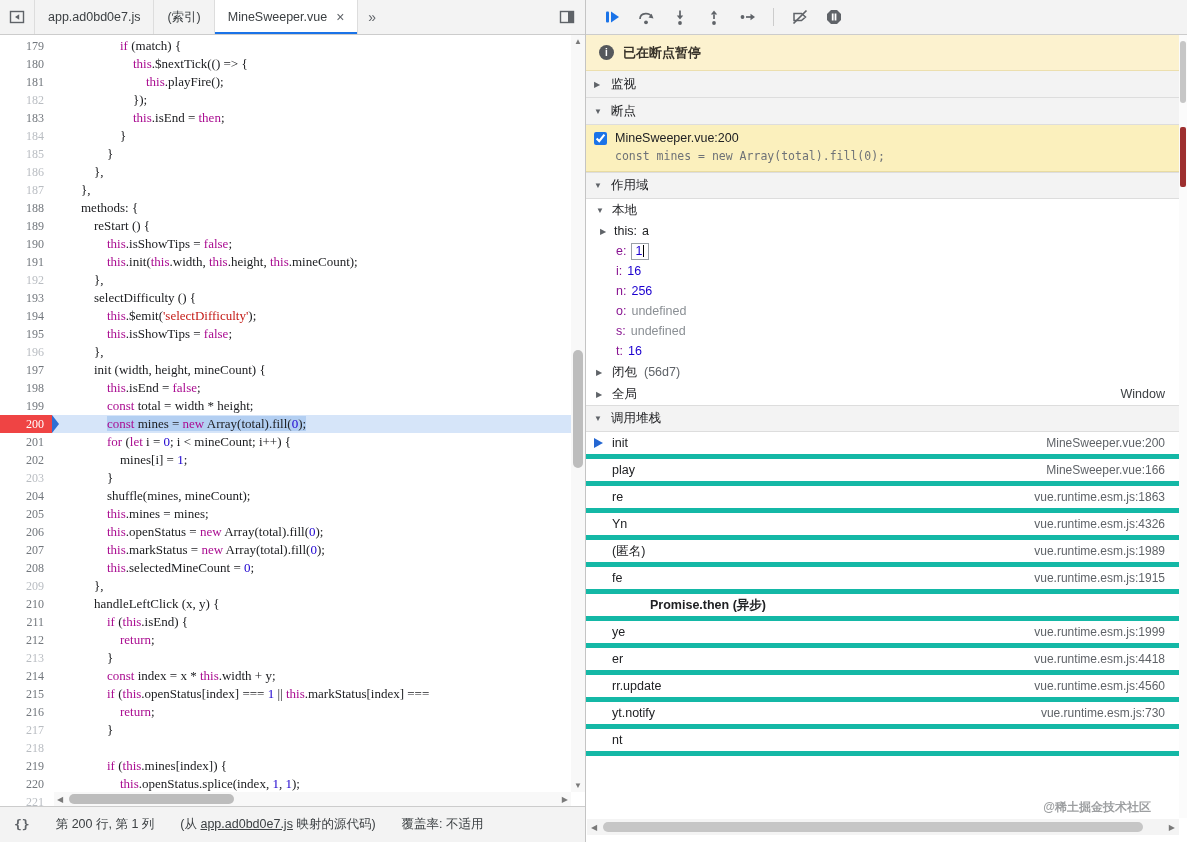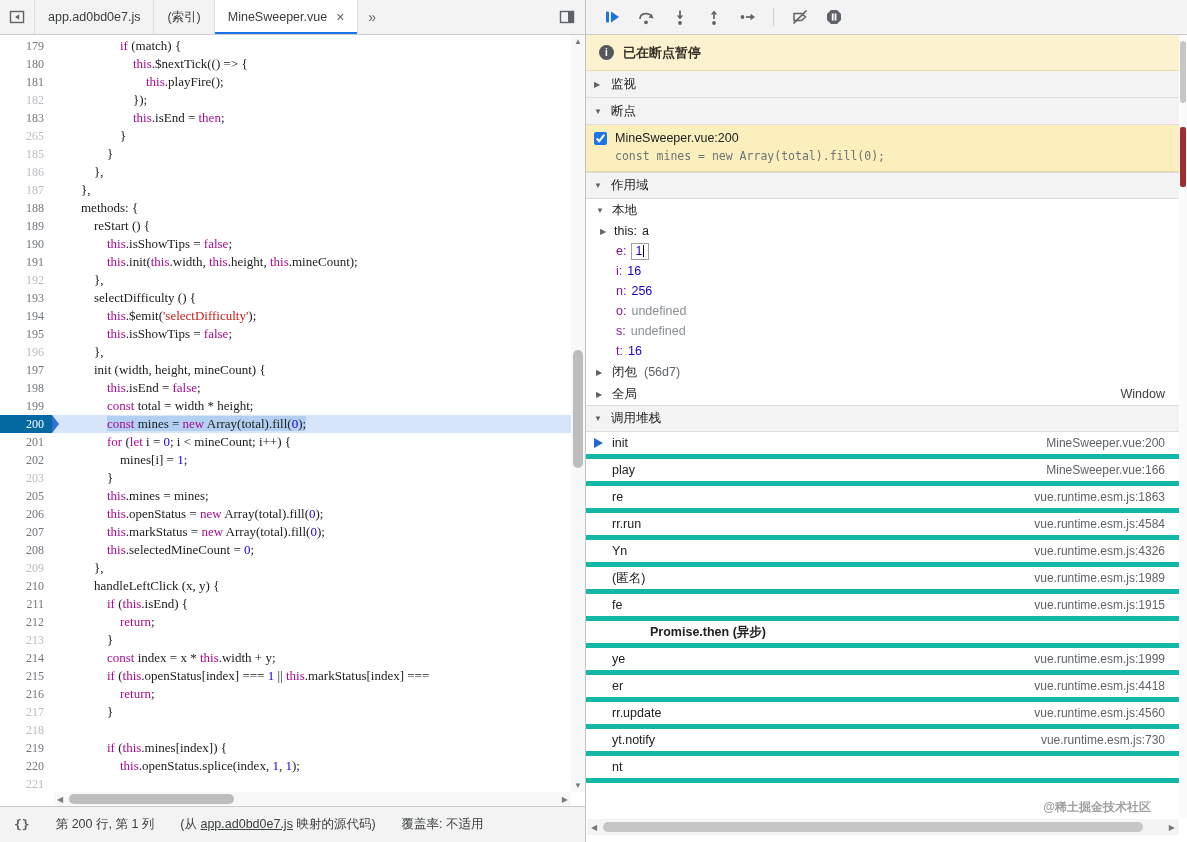--- a/index.html
+++ b/index.html
@@ -18,21 +18,21 @@
   .more{display:flex;align-items:center;padding:0 10px;color:#5f6368;font-size:14px;cursor:pointer;}
   .panelbtn{margin-left:auto;width:36px;display:flex;align-items:center;justify-content:center;cursor:pointer;}
   .editor{position:absolute;top:35px;left:0;right:0;bottom:36px;overflow:hidden;background:#fff;
           font-family:Liberation Serif, serif;font-size:13px;}
   #code-lines{position:absolute;top:2px;left:0;right:14px;}
   .code-row{display:flex;height:18px;line-height:18px;white-space:pre;}
   .code-row.current{background:#d6e5f9;}
   .gutter{flex:0 0 44px;text-align:right;padding-right:8px;color:#72777d;background:#fff;
           font-size:12px;cursor:pointer;box-sizing:content-box;}
   .gutter.dim{color:#b9bdc2;}
-  .code-row.current .gutter{background:#0369a1;color:#fff;position:relative;}
+  .code-row.current .gutter{background:#ef4444;color:#fff;position:relative;}
   .code-row.current .gutter::after{content:"";position:absolute;right:-7px;top:0;z-index:2;
           border-top:9px solid transparent;border-bottom:9px solid transparent;border-left:7px solid #2f6fd3;}
   .code-text{padding-left:16px;white-space:pre;}
   .tk-kw{color:#aa0d91;}
   .tk-num{color:#1c00cf;}
   .tk-str{color:#c41a16;}
   .tk-pl{color:#202124;}
   .code-row.current .stmt{background:#b3cff2;}
   .ed-vscroll{position:absolute;top:0;right:0;width:14px;bottom:14px;background:#f8f8f8;}
   .sc-arr{position:absolute;color:#7a7a7a;font-size:8px;text-align:center;cursor:pointer;}
@@ -132,40 +132,41 @@
       </div>
     </div>
 
     <div class="editor">
       <div id="code-lines">
           <div class="code-row"><span class="gutter">179</span><span class="code-text">                <span class="stmt"><span class="tk-kw">if</span><span class="tk-pl"> (match) {</span></span></span></div>
           <div class="code-row"><span class="gutter">180</span><span class="code-text">                    <span class="stmt"><span class="tk-kw">this</span><span class="tk-pl">.$nextTick(() =&gt; {</span></span></span></div>
           <div class="code-row"><span class="gutter">181</span><span class="code-text">                        <span class="stmt"><span class="tk-kw">this</span><span class="tk-pl">.playFire();</span></span></span></div>
           <div class="code-row"><span class="gutter dim">182</span><span class="code-text">                    <span class="stmt"><span class="tk-pl">});</span></span></span></div>
           <div class="code-row"><span class="gutter">183</span><span class="code-text">                    <span class="stmt"><span class="tk-kw">this</span><span class="tk-pl">.isEnd = </span><span class="tk-kw">then</span><span class="tk-pl">;</span></span></span></div>
-          <div class="code-row"><span class="gutter dim">265</span><span class="code-text">                <span class="stmt"><span class="tk-pl">}</span></span></span></div>
+          <div class="code-row"><span class="gutter dim">184</span><span class="code-text">                <span class="stmt"><span class="tk-pl">}</span></span></span></div>
           <div class="code-row"><span class="gutter dim">185</span><span class="code-text">            <span class="stmt"><span class="tk-pl">}</span></span></span></div>
           <div class="code-row"><span class="gutter dim">186</span><span class="code-text">        <span class="stmt"><span class="tk-pl">},</span></span></span></div>
           <div class="code-row"><span class="gutter dim">187</span><span class="code-text">    <span class="stmt"><span class="tk-pl">},</span></span></span></div>
           <div class="code-row"><span class="gutter">188</span><span class="code-text">    <span class="stmt"><span class="tk-pl">methods: {</span></span></span></div>
           <div class="code-row"><span class="gutter">189</span><span class="code-text">        <span class="stmt"><span class="tk-pl">reStart () {</span></span></span></div>
           <div class="code-row"><span class="gutter">190</span><span class="code-text">            <span class="stmt"><span class="tk-kw">this</span><span class="tk-pl">.isShowTips = </span><span class="tk-kw">false</span><span class="tk-pl">;</span></span></span></div>
           <div class="code-row"><span class="gutter">191</span><span class="code-text">            <span class="stmt"><span class="tk-kw">this</span><span class="tk-pl">.init(</span><span class="tk-kw">this</span><span class="tk-pl">.width, </span><span class="tk-kw">this</span><span class="tk-pl">.height, </span><span class="tk-kw">this</span><span class="tk-pl">.mineCount);</span></span></span></div>
           <div class="code-row"><span class="gutter dim">192</span><span class="code-text">        <span class="stmt"><span class="tk-pl">},</span></span></span></div>
           <div class="code-row"><span class="gutter">193</span><span class="code-text">        <span class="stmt"><span class="tk-pl">selectDifficulty () {</span></span></span></div>
           <div class="code-row"><span class="gutter">194</span><span class="code-text">            <span class="stmt"><span class="tk-kw">this</span><span class="tk-pl">.$emit(</span><span class="tk-str">'selectDifficulty'</span><span class="tk-pl">);</span></span></span></div>
           <div class="code-row"><span class="gutter">195</span><span class="code-text">            <span class="stmt"><span class="tk-kw">this</span><span class="tk-pl">.isShowTips = </span><span class="tk-kw">false</span><span class="tk-pl">;</span></span></span></div>
           <div class="code-row"><span class="gutter dim">196</span><span class="code-text">        <span class="stmt"><span class="tk-pl">},</span></span></span></div>
           <div class="code-row"><span class="gutter">197</span><span class="code-text">        <span class="stmt"><span class="tk-pl">init (width, height, mineCount) {</span></span></span></div>
           <div class="code-row"><span class="gutter">198</span><span class="code-text">            <span class="stmt"><span class="tk-kw">this</span><span class="tk-pl">.isEnd = </span><span class="tk-kw">false</span><span class="tk-pl">;</span></span></span></div>
           <div class="code-row"><span class="gutter">199</span><span class="code-text">            <span class="stmt"><span class="tk-kw">const</span><span class="tk-pl"> total = width * height;</span></span></span></div>
           <div class="code-row current"><span class="gutter">200</span><span class="code-text">            <span class="stmt"><span class="tk-kw">const</span><span class="tk-pl"> mines = </span><span class="tk-kw">new</span><span class="tk-pl"> Array(total).fill(</span><span class="tk-num">0</span><span class="tk-pl">);</span></span></span></div>
           <div class="code-row"><span class="gutter">201</span><span class="code-text">            <span class="stmt"><span class="tk-kw">for</span><span class="tk-pl"> (</span><span class="tk-kw">let</span><span class="tk-pl"> i = </span><span class="tk-num">0</span><span class="tk-pl">; i &lt; mineCount; i++) {</span></span></span></div>
           <div class="code-row"><span class="gutter">202</span><span class="code-text">                <span class="stmt"><span class="tk-pl">mines[i] = </span><span class="tk-num">1</span><span class="tk-pl">;</span></span></span></div>
           <div class="code-row"><span class="gutter dim">203</span><span class="code-text">            <span class="stmt"><span class="tk-pl">}</span></span></span></div>
+          <div class="code-row"><span class="gutter">204</span><span class="code-text">            <span class="stmt"><span class="tk-pl">shuffle(mines, mineCount);</span></span></span></div>
           <div class="code-row"><span class="gutter">205</span><span class="code-text">            <span class="stmt"><span class="tk-kw">this</span><span class="tk-pl">.mines = mines;</span></span></span></div>
           <div class="code-row"><span class="gutter">206</span><span class="code-text">            <span class="stmt"><span class="tk-kw">this</span><span class="tk-pl">.openStatus = </span><span class="tk-kw">new</span><span class="tk-pl"> Array(total).fill(</span><span class="tk-num">0</span><span class="tk-pl">);</span></span></span></div>
           <div class="code-row"><span class="gutter">207</span><span class="code-text">            <span class="stmt"><span class="tk-kw">this</span><span class="tk-pl">.markStatus = </span><span class="tk-kw">new</span><span class="tk-pl"> Array(total).fill(</span><span class="tk-num">0</span><span class="tk-pl">);</span></span></span></div>
           <div class="code-row"><span class="gutter">208</span><span class="code-text">            <span class="stmt"><span class="tk-kw">this</span><span class="tk-pl">.selectedMineCount = </span><span class="tk-num">0</span><span class="tk-pl">;</span></span></span></div>
           <div class="code-row"><span class="gutter dim">209</span><span class="code-text">        <span class="stmt"><span class="tk-pl">},</span></span></span></div>
           <div class="code-row"><span class="gutter">210</span><span class="code-text">        <span class="stmt"><span class="tk-pl">handleLeftClick (x, y) {</span></span></span></div>
           <div class="code-row"><span class="gutter">211</span><span class="code-text">            <span class="stmt"><span class="tk-kw">if</span><span class="tk-pl"> (</span><span class="tk-kw">this</span><span class="tk-pl">.isEnd) {</span></span></span></div>
           <div class="code-row"><span class="gutter">212</span><span class="code-text">                <span class="stmt"><span class="tk-kw">return</span><span class="tk-pl">;</span></span></span></div>
           <div class="code-row"><span class="gutter dim">213</span><span class="code-text">            <span class="stmt"><span class="tk-pl">}</span></span></span></div>
           <div class="code-row"><span class="gutter">214</span><span class="code-text">            <span class="stmt"><span class="tk-kw">const</span><span class="tk-pl"> index = x * </span><span class="tk-kw">this</span><span class="tk-pl">.width + y;</span></span></span></div>
@@ -351,24 +352,20 @@
           </div>
           <div class="frame">
             <span class="fn">play</span>
             <span class="loc">MineSweeper.vue:166</span>
           </div>
           <div class="frame">
             <span class="fn">re</span>
             <span class="loc">vue.runtime.esm.js:1863</span>
           </div>
           <div class="frame">
-            <span class="fn">rr.run</span>
-            <span class="loc">vue.runtime.esm.js:4584</span>
-          </div>
-          <div class="frame">
             <span class="fn">Yn</span>
             <span class="loc">vue.runtime.esm.js:4326</span>
           </div>
           <div class="frame">
             <span class="fn">(匿名)</span>
             <span class="loc">vue.runtime.esm.js:1989</span>
           </div>
           <div class="frame">
             <span class="fn">fe</span>
             <span class="loc">vue.runtime.esm.js:1915</span>

